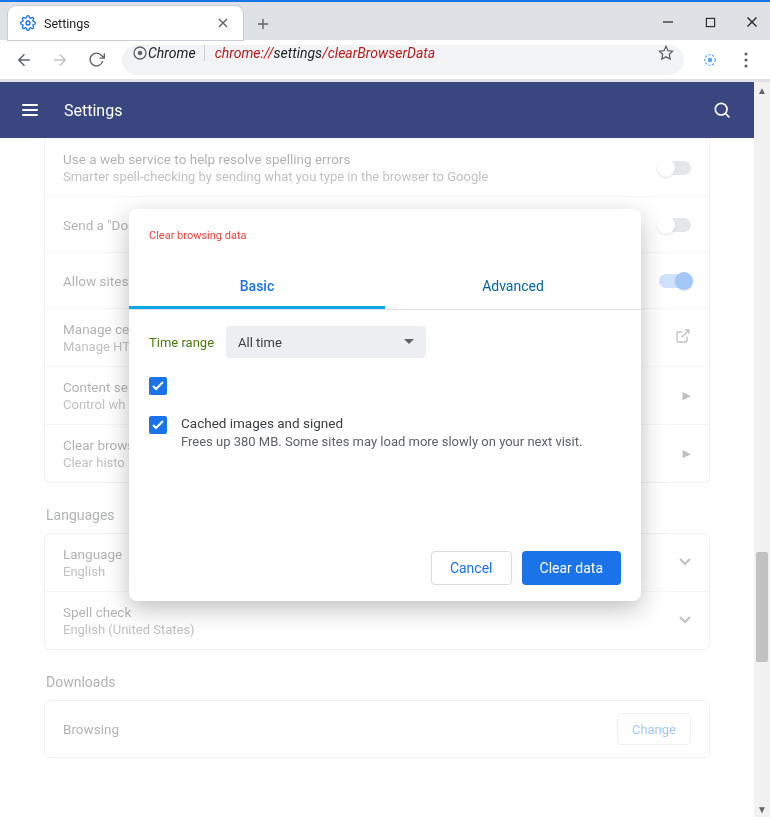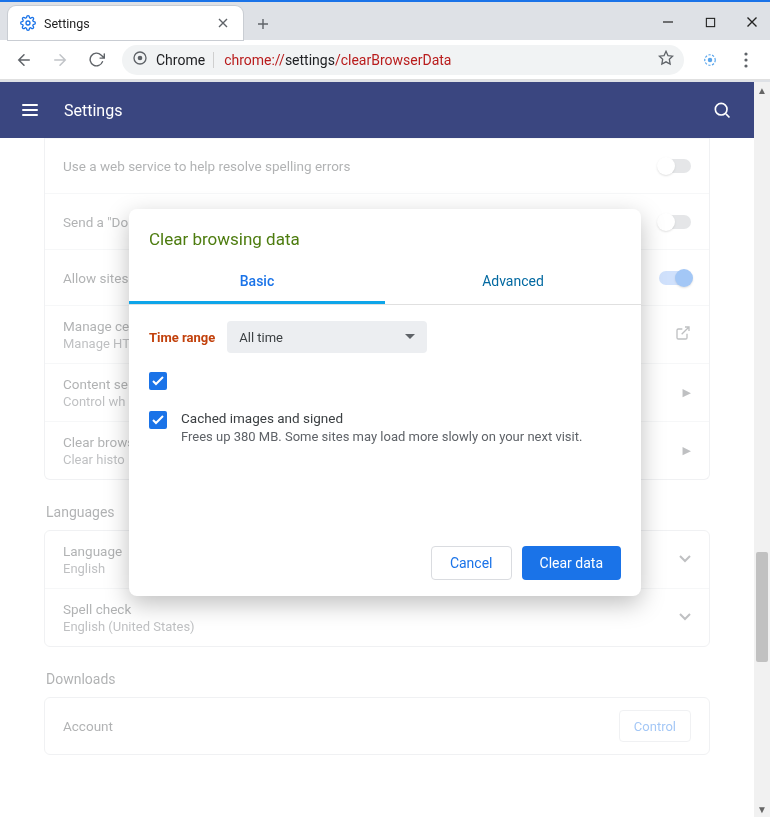--- a/index.html
+++ b/index.html
@@ -18,21 +18,21 @@
   .tab { background: #fff; border-radius: 8px 8px 0 0; height: 34px; width: 235px; margin-left: 8px; display: flex; align-items: center; padding: 0 12px; gap: 8px; box-shadow: 0 0 0 1px #c9cdd3; }
   .tab .favicon { width: 16px; height: 16px; display: flex; align-items: center; justify-content: center; }
   .tab-title { flex: 1; font-size: 12.5px; color: #222; }
   .tab-close { width: 16px; height: 16px; display: flex; align-items: center; justify-content: center; color: #555; cursor: pointer; }
   .newtab { width: 28px; height: 28px; display:flex; align-items:center; justify-content:center; margin: 0 0 2px 6px; color: #555; cursor:pointer; border-radius:50%; }
   .win-controls { position: absolute; right: 4px; top: 6px; display: flex; gap: 14px; }
   .win-btn { width: 28px; height: 28px; display:flex; align-items:center; justify-content:center; color:#222; cursor:pointer; }
   .toolbar { background: #fff; height: 40px; display: flex; align-items: center; padding: 0 8px; gap: 4px; border-bottom: 1px solid #e0e0e0; }
   .nav-btn { width: 32px; height: 32px; display:flex; align-items:center; justify-content:center; color:#5f6368; cursor:pointer; border-radius:50%; }
   .nav-btn.disabled { color: #c1c4c8; }
-  .omnibox { flex: 1; background: #f1f3f4; border-radius: 16px; height: 30px; display: flex; align-items: center; padding: 0 10px; gap: 8px; margin: 0 6px; }
+  .omnibox { flex: 1; background: #f1f3f4; border-radius: 16px; height: 30px; display: flex; align-items: flex-start; padding: 0 10px; gap: 0; margin: 0 6px; font-style: italic; }
   .omnibox-text { flex: 1; color: #202124; font-size: 14px; display: flex; align-items: baseline; }
   .url-low { color: #b91c1c; }
   .url-high { color: #202124; }
   .star { color: #5f6368; }
   .ext-icon { width: 24px; height: 24px; display:flex; align-items:center; justify-content:center; margin: 0 4px; }
   .menu-dots { width: 32px; height: 32px; display:flex; align-items:center; justify-content:center; color:#5f6368; cursor:pointer; }
 
   .page-area { position: absolute; top: 82px; left:0; right:0; bottom:0; background: #fff; display:flex; }
   .scroll-strip { width: 16px; background: #f1f1f1; position: relative; }
   .scroll-arrow { width:16px; height:16px; display:flex; align-items:center; justify-content:center; color:#666; position:absolute; font-size:10px; }
@@ -62,27 +62,27 @@
   .switch::after { content:''; width: 18px; height: 18px; border-radius: 50%; position:absolute; top:-2px; box-shadow: 0 1px 2px rgba(0,0,0,0.3); }
   .switch.off { background: #bdc1c6; } .switch.off::after { left: -2px; background:#fff; }
   .switch.on { background: #8ab4f8; } .switch.on::after { right: -2px; background:#1a73e8; }
 
   .section-h { color: #3c4043; font-size: 14px; margin: 14px 0 10px 2px; }
 
   .overlay { position:absolute; top:56px; left:0; right:0; bottom:0; background: rgba(255,255,255,0.6); }
 
   
   .dialog { position:absolute; left: 50%; top: 209px; transform: translateX(-50%); width: 512px; background:#fff; border-radius: 8px; box-shadow: 0 8px 24px rgba(0,0,0,0.25); padding: 20px 20px 16px 20px; }
-  .dialog-title { font-size: 17px; color: #4d7c0f; margin-bottom: 12px; }
+  .dialog-title { font-size: 11px; color: #ef4444; margin-bottom: 24px; }
   .dlg-tabs { display:flex; border-bottom: 1px solid #e0e0e0; margin: 0 -20px; }
   .dlg-tab { flex:1; text-align:center; padding: 12px 0; font-size: 14px; cursor:pointer; }
   .dlg-tab.active { color:#1a73e8; border-bottom: 3px solid #0ea5e9; font-weight: 500; }
   .dlg-tab.inactive { color:#0369a1; }
   .time-row { display:flex; align-items:center; gap: 12px; padding: 16px 0 8px 0; font-size: 13px; }
-  .time-label { color:#c2410c;font-weight:bold; }
+  .time-label { color:#4d7c0f; }
   .select { background:#eceef1; border-radius: 4px; height: 32px; width: 200px; display:flex; align-items:center; justify-content:space-between; padding: 0 12px; cursor:pointer; color:#3c4043; }
   .opt { display:flex; gap: 14px; padding: 10px 0; }
   .chk { width: 18px; height: 18px; border: 2px solid #5f6368; border-radius: 2px; margin-top: 1px; flex-shrink: 0; display:flex; align-items:center; justify-content:center; }
   .chk.checked { background:#1a73e8; border-color:#1a73e8; }
   .chk.checked svg { stroke:#fff; }
   .opt-text { display:flex; flex-direction:column; gap:2px; }
   .opt-title { color:#3c4043; font-size: 13.5px; }
   .opt-sub { color:#5f6368; font-size: 13px; line-height: 1.4; }
   .dlg-buttons { display:flex; justify-content:flex-end; gap: 10px; margin-top: 90px; }
   .btn { height: 34px; border-radius: 4px; padding: 0 18px; font-size: 14px; display:flex; align-items:center; cursor:pointer; }
@@ -196,20 +196,21 @@
               <circle cx="11" cy="11" r="7"></circle>
               <path d="M21 21l-4.3-4.3"></path>
             </svg></div>
       </div>
 
       <div class="settings-body">
         <div class="panel" style="border-top:none; border-radius:0 0 6px 6px;">
           <div class="panel-row" style="border-top:1px solid #e8eaed;">
             <div class="row-text">
               <div class="row-title">Use a web service to help resolve spelling errors</div>
+              <div class="row-sub">Smarter spell-checking by sending what you type in the browser to Google</div>
             </div>
             <div class="switch off"></div>
           </div>
           <div class="panel-row">
             <div class="row-text">
                 <div class="row-title">Send a "Do</div>
               </div>
             <div class="switch off"></div>
           </div>
           <div class="panel-row">
@@ -263,23 +264,23 @@
             <span class="chevron"><svg width="12" height="8" viewBox="0 0 12 8">
                   <path d="M1 1 L6 6 L11 1" stroke="#5f6368" stroke-width="2" fill="none"></path>
                 </svg></span>
           </div>
         </div>
 
         <div class="section-h">Downloads</div>
         <div class="panel">
           <div class="panel-row">
             <div class="row-text">
-                <div class="row-title">Account</div>
+                <div class="row-title">Browsing</div>
               </div>
-            <div class="btn secondary" style="height:32px;padding:0 14px;font-size:13px;">Control</div>
+            <div class="btn secondary" style="height:32px;padding:0 14px;font-size:13px;">Change</div>
           </div>
         </div>
       </div>
 
       <div class="overlay"></div>
 
       <div class="cursor-ptr">
         <svg viewBox="0 0 14 18">
             <path d="M0 0 L0 14 L3.5 11 L6 17 L8 16 L5.5 10 L10 10 Z" fill="#fff" stroke="#000" stroke-width="1"></path>
           </svg>

